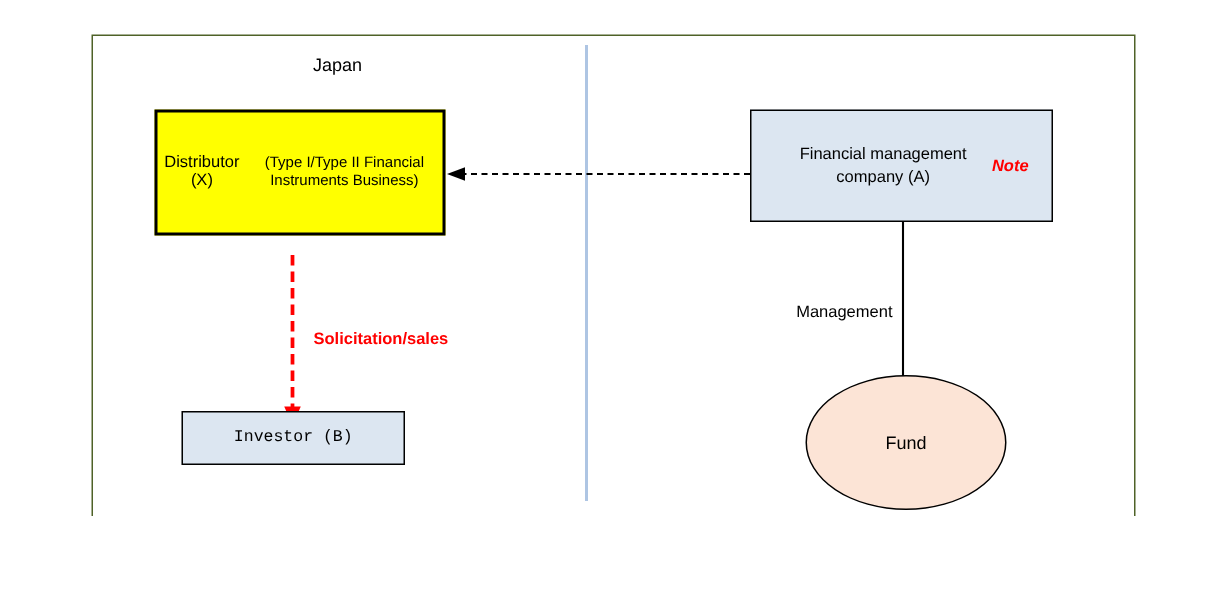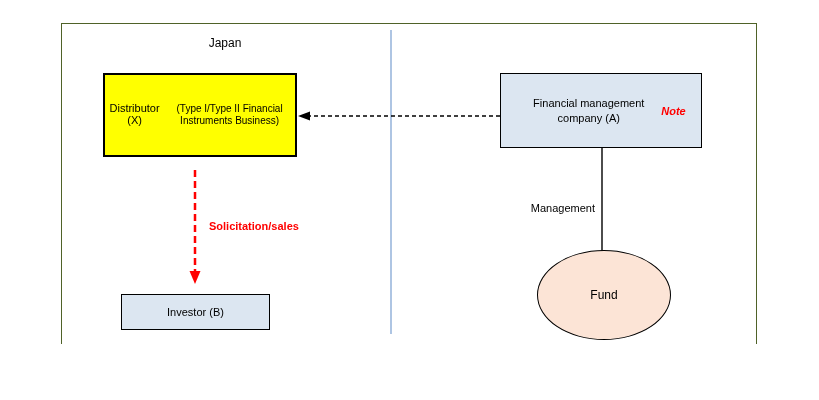--- a/index.html
+++ b/index.html
@@ -77,26 +77,27 @@
   }
   .node.investment .note {
     font-size: 11px;
     font-weight: bold;
     color: var(--highlight-red, #ff0000);
     margin-top: 1px;
     font-style: italic;
   }
   .node.investor {
     left: 121px;
-    top: 294px;
+    top: 274px;
     width: 149px;
     height: 36px;
     background: var(--node-fill-blue, #dce6f1);
     border: 1.5px solid #000000;
     font-size: 11px;
+    font-family: Liberation Mono, monospace;
   }
   .node.fund {
     left: 537px;
     top: 250px;
     width: 134px;
     height: 90px;
     background: var(--fund-fill, #fce4d6);
     border: 1.5px solid #000000;
     border-radius: 50%;
     font-size: 12px;

